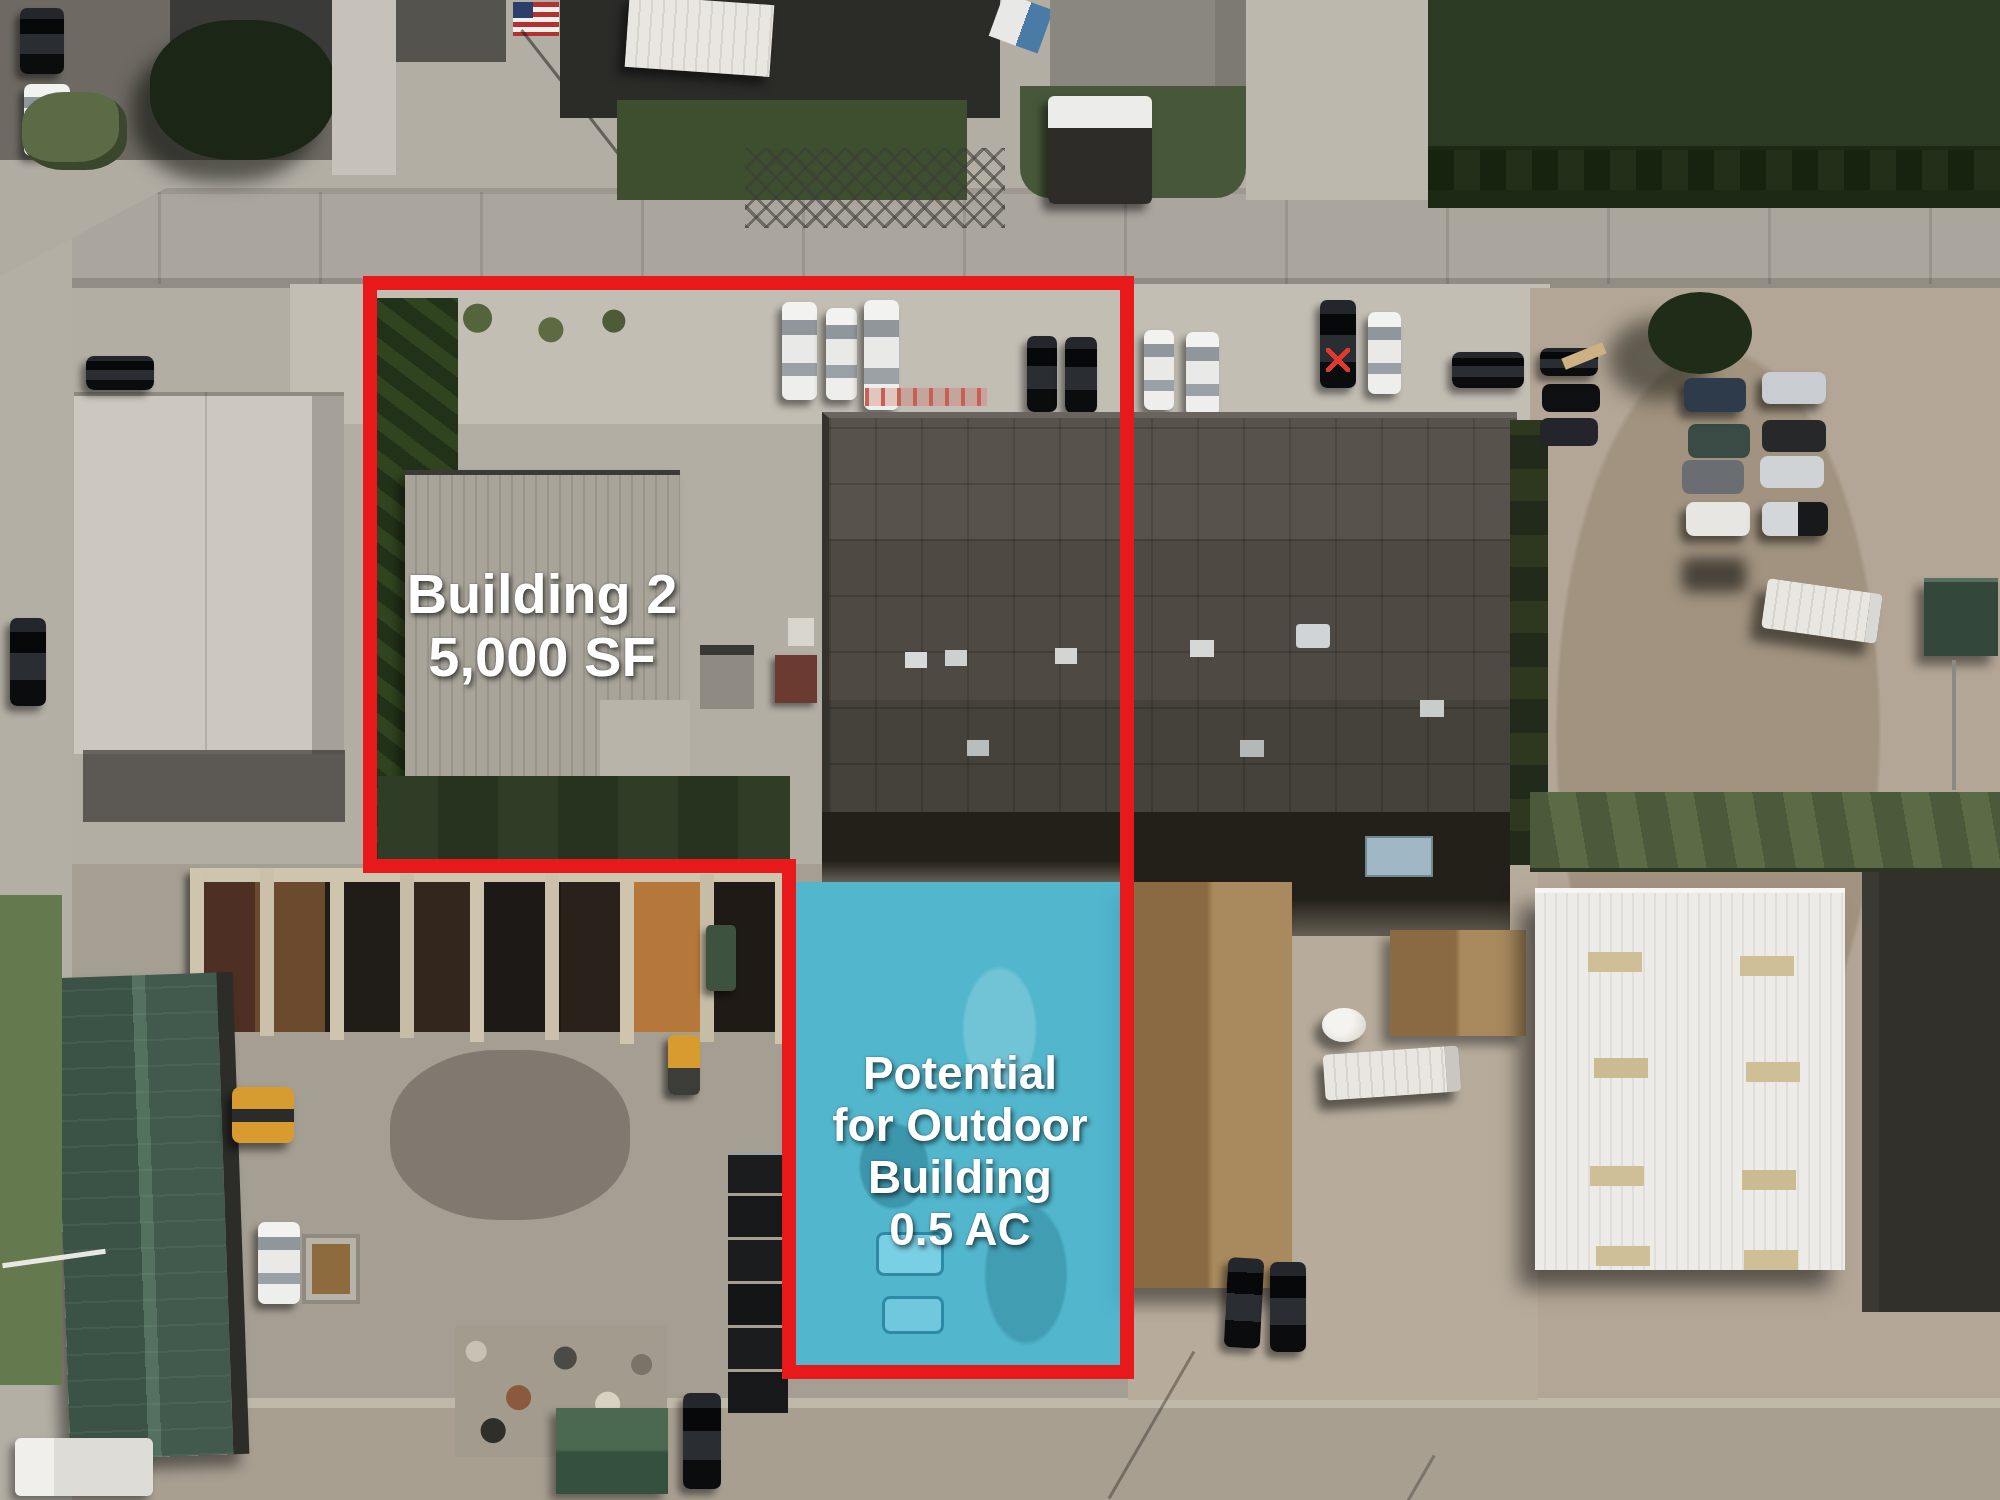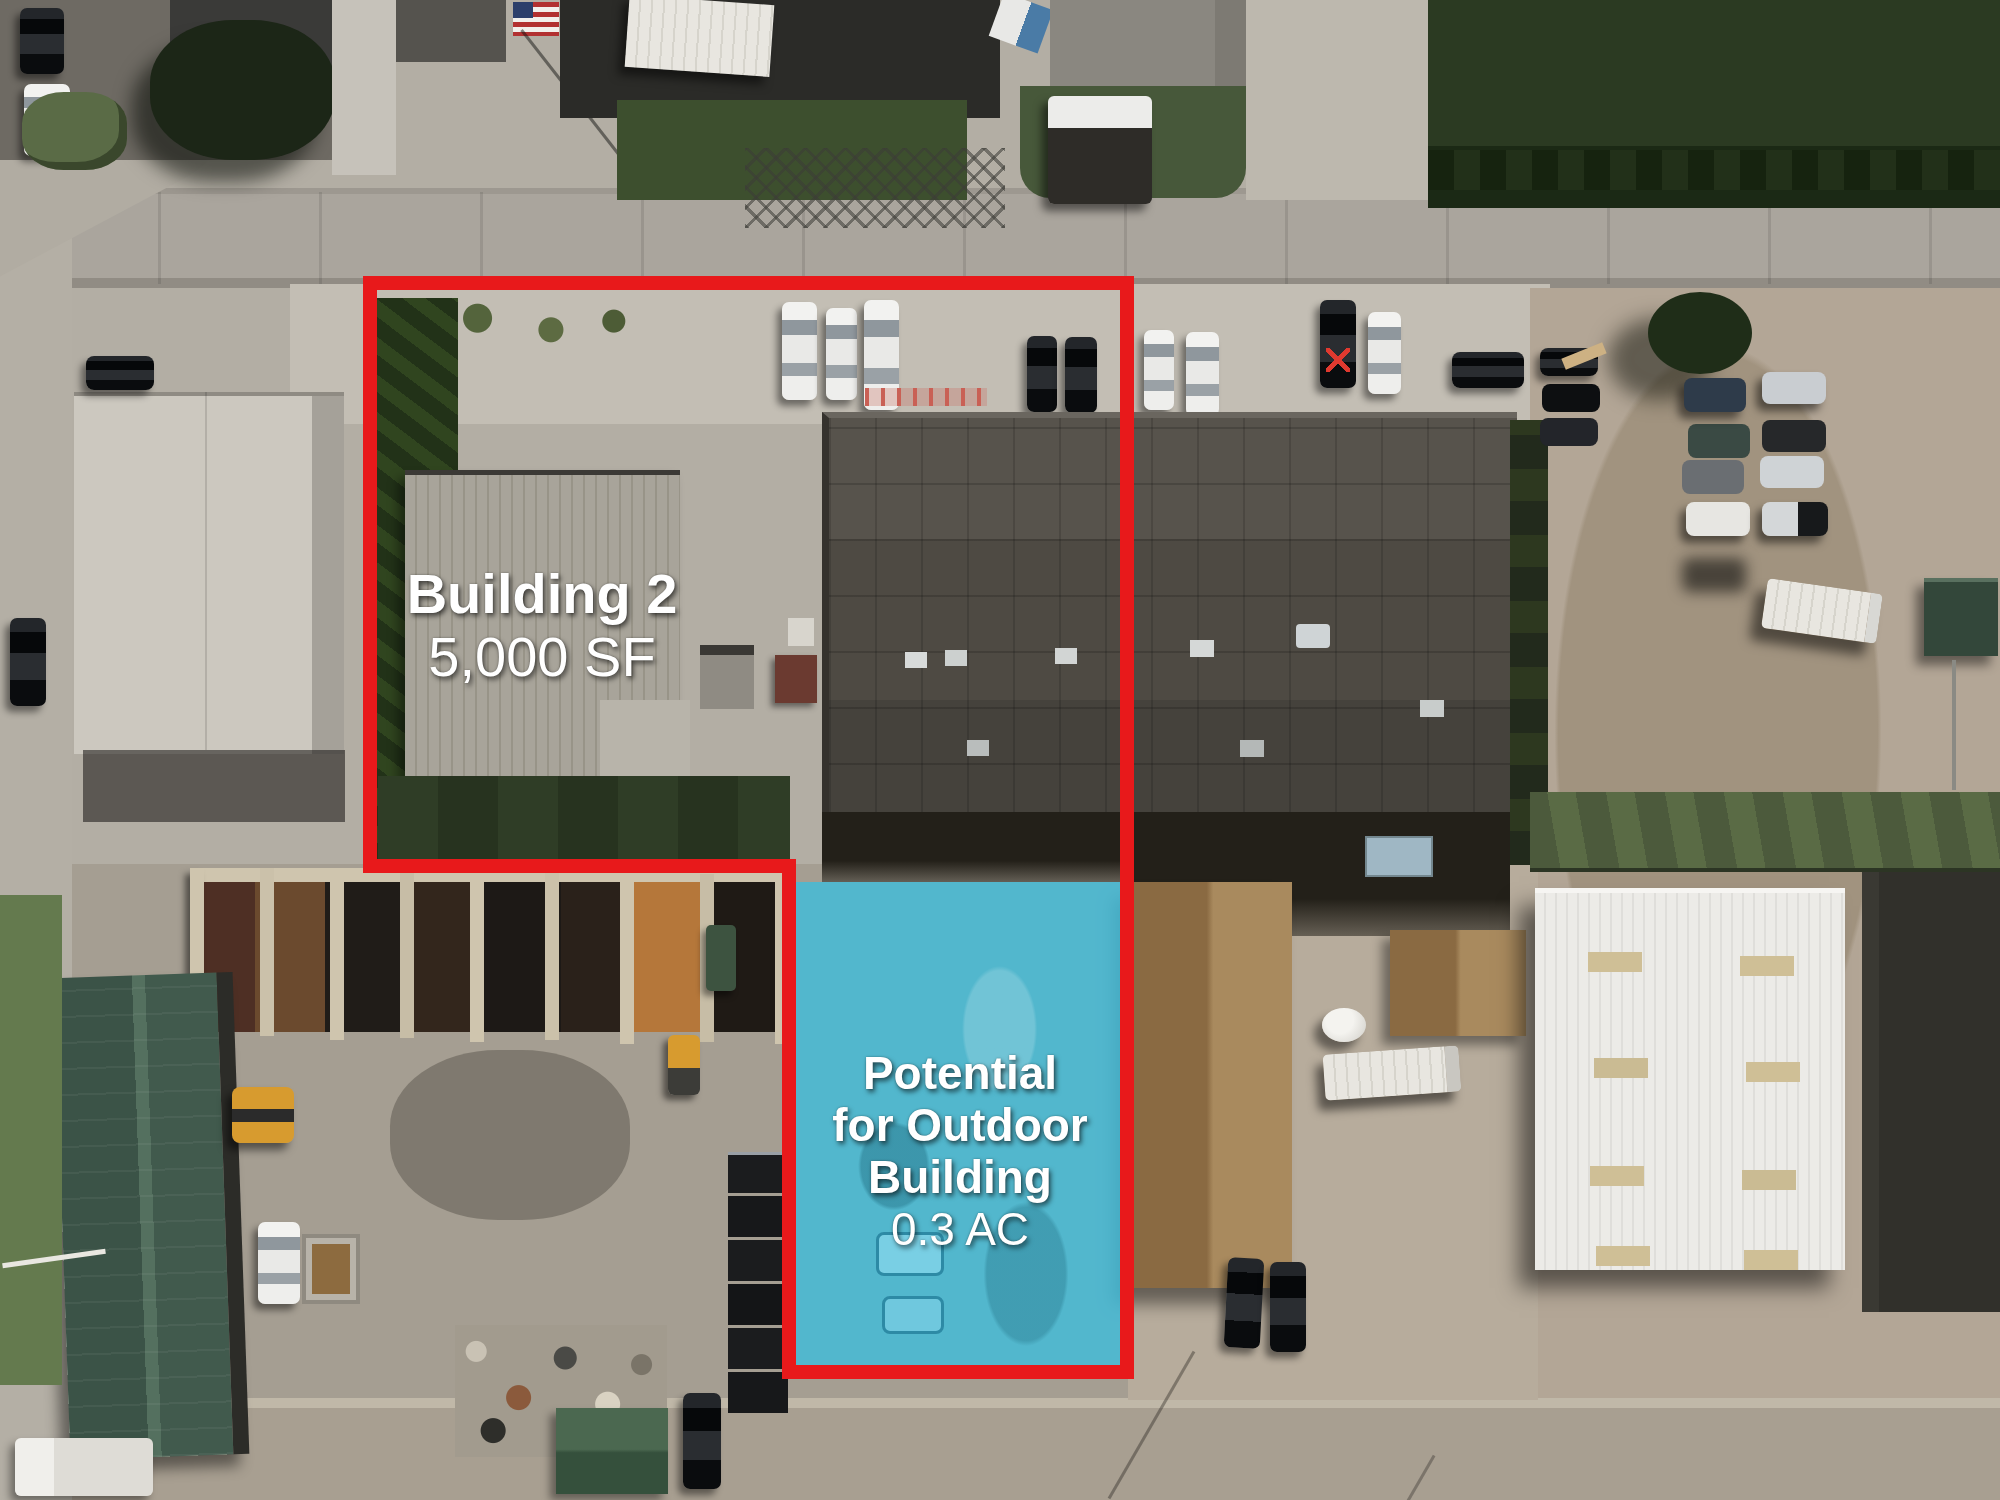--- a/index.html
+++ b/index.html
@@ -30,21 +30,21 @@
   .roof-brown{background:linear-gradient(90deg,#8a6a42 0 48%,#a98a5e 52% 100%);}
   .lattice{background:
      repeating-linear-gradient(45deg,rgba(60,60,55,.55) 0 3px,transparent 3px 14px),
      repeating-linear-gradient(-45deg,rgba(60,60,55,.55) 0 3px,transparent 3px 14px);}
   .bunkerwall{background:#cfc5ae;box-shadow:-4px 4px 5px rgba(0,0,0,.5);}
   .shadow{background:rgba(15,14,11,.45);}
   
   .label{color:var(--label,#fff);text-align:center;font-weight:bold;
          text-shadow:2px 3px 5px rgba(0,0,0,.6),0 0 2px rgba(0,0,0,.35);
          line-height:1.13;white-space:nowrap;}
-  .label .sz{font-weight:normal;}
+  .label .sz{font-weight:bold;}
   .b2{font-size:56px;}
   .b1{font-size:46px;}
   .st{font-size:46px;}
   .blue-zone{background:var(--storage,#3fbcda);opacity:.82;}
   .boundary-line{fill:none;stroke:var(--boundary,#e8191b);stroke-width:14;}
 </style>
 </head>
 <body>
 
 <div id="scene" style="--boundary: #e8191b; --storage: #3fbcda; --label: #ffffff;">
@@ -174,16 +174,16 @@
   </svg>
 
   <div class="abs label b2" style="left:392px;top:562px;width:300px;">
     <div>Building 2</div>
     <div class="sz">5,000 SF</div>
   </div>
   <div class="abs label st" style="left:810px;top:1048px;width:300px;">
     <div>Potential</div>
     <div>for Outdoor</div>
     <div>Building</div>
-    <div class="sz">0.3 AC</div>
+    <div class="sz">0.5 AC</div>
   </div>
 
 </div>
 
 </body></html>

